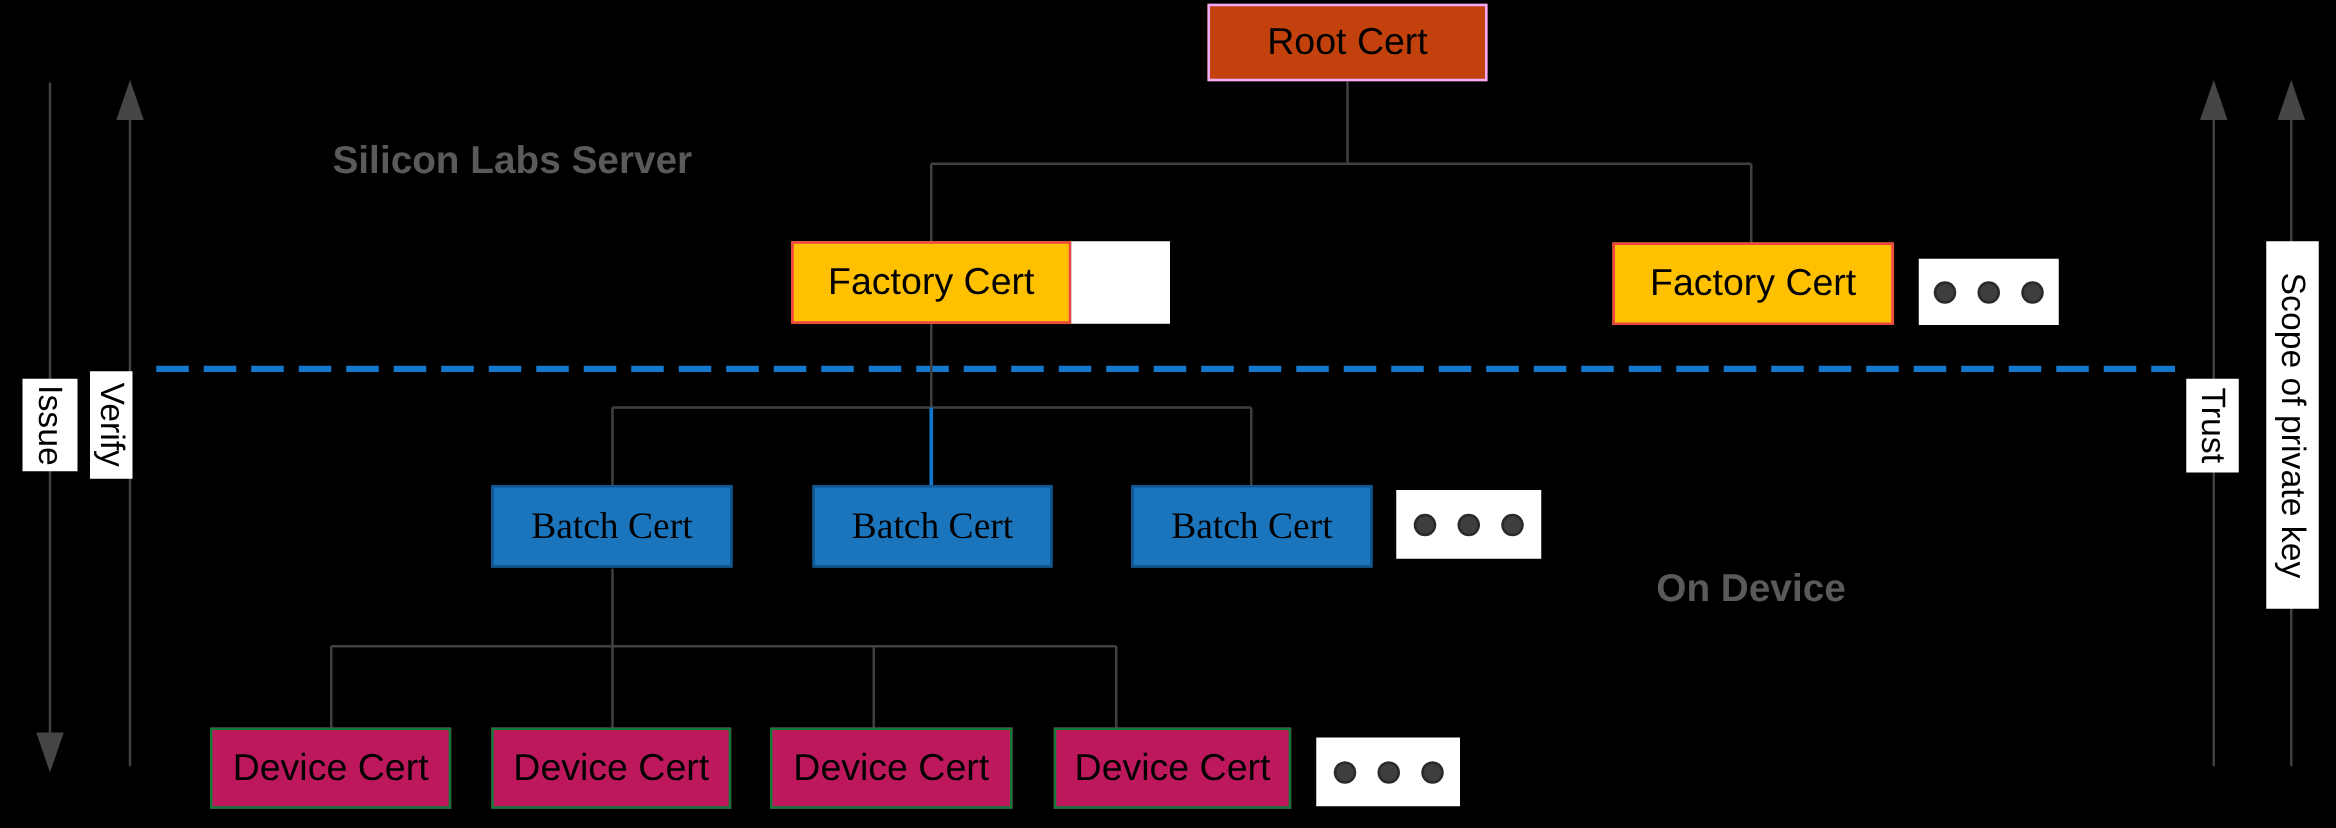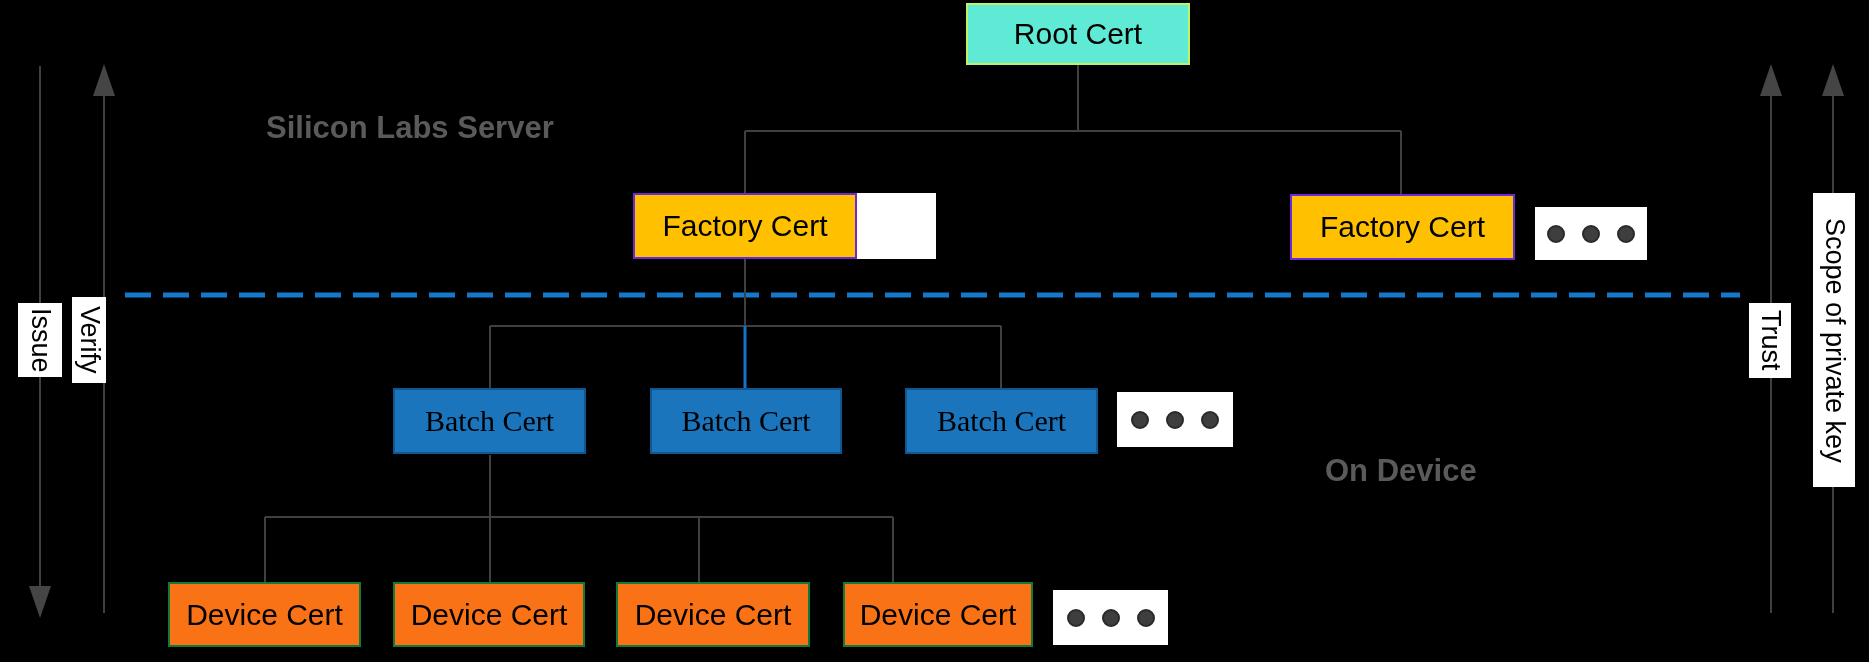--- a/index.html
+++ b/index.html
@@ -7,24 +7,24 @@
     position:relative; width:1869px; height:662px;
     background:#000000; overflow:hidden;
     font-family:"Liberation Sans", sans-serif;
   }
   #wires { position:absolute; left:0; top:0; width:1869px; height:662px; }
 
   .cert {
     position:absolute; display:flex; align-items:center; justify-content:center;
     color:#000; font-size:30px; box-sizing:border-box; white-space:nowrap;
   }
-  .root    { background:#5eead4; border:2px solid #bef264;text-align:right; }
-  .factory { background:#FFC000; border:2px solid #6d28d9; }
+  .root    { background:#c2410c; border:2px solid #f0abfc;text-align:right; }
+  .factory { background:#FFC000; border:2px solid #ef4444; }
   .batch   { background:#1B75BC; border:2px solid #10568F;font-family:Liberation Serif, serif; }
-  .device  { background:#f97316; border:2px solid #0F7A3A; }
+  .device  { background:#be185d; border:2px solid #0F7A3A; }
 
   .blankbox { position:absolute; background:#ffffff; }
 
   .ellipsis {
     position:absolute; background:#ffffff;
     display:flex; align-items:center; justify-content:center; gap:17px;
   }
   .ellipsis i {
     width:14px; height:14px; border-radius:50%;
     background:#3E3E3E; border:2px solid #2A2A2A; display:block;

